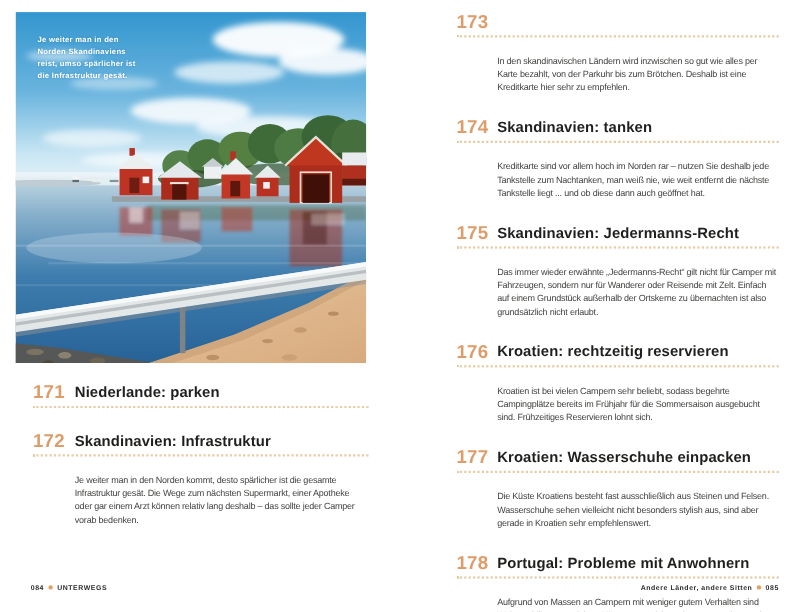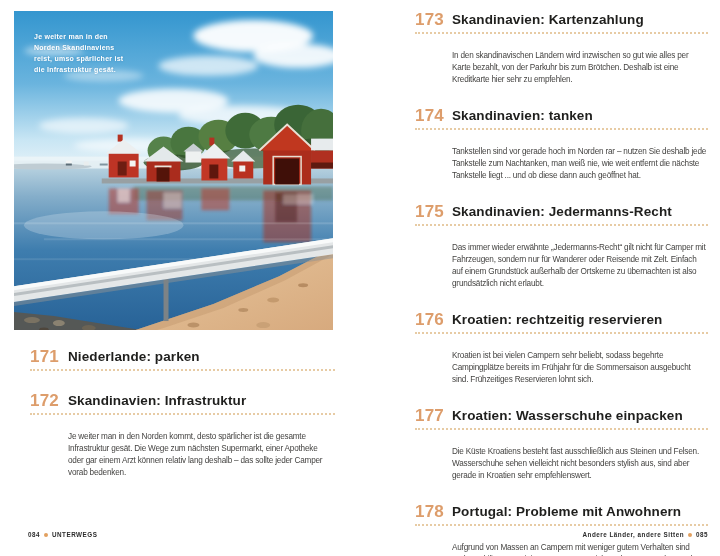--- a/index.html
+++ b/index.html
@@ -207,32 +207,31 @@
   </div>
 
   <div class="footer footer-left">
     <span>084</span><span class="footer-dot"></span><span>UNTERWEGS</span>
   </div>
 
   <div class="tips tips-right">
     <section class="tip">
       <div class="tip-head">
         <span class="tip-num">173</span>
-        <h2 class="tip-title">Skandinavien: Kartenzahlung</h2>
       </div>
       <div class="tip-rule"></div>
       <p class="tip-body">In den skandinavischen Ländern wird inzwischen so gut wie alles per Karte bezahlt, von der Parkuhr bis zum Brötchen. Deshalb ist eine Kreditkarte hier sehr zu empfehlen.</p>
     </section>
     <section class="tip">
       <div class="tip-head">
         <span class="tip-num">174</span>
         <h2 class="tip-title">Skandinavien: tanken</h2>
       </div>
       <div class="tip-rule"></div>
-      <p class="tip-body">Tankstellen sind vor gerade hoch im Norden rar – nutzen Sie deshalb jede Tankstelle zum Nachtanken, man weiß nie, wie weit entfernt die nächste Tankstelle liegt ... und ob diese dann auch geöffnet hat.</p>
+      <p class="tip-body">Kreditkarte sind vor allem hoch im Norden rar – nutzen Sie deshalb jede Tankstelle zum Nachtanken, man weiß nie, wie weit entfernt die nächste Tankstelle liegt ... und ob diese dann auch geöffnet hat.</p>
     </section>
     <section class="tip">
       <div class="tip-head">
         <span class="tip-num">175</span>
         <h2 class="tip-title">Skandinavien: Jedermanns-Recht</h2>
       </div>
       <div class="tip-rule"></div>
       <p class="tip-body">Das immer wieder erwähnte „Jedermanns-Recht“ gilt nicht für Camper mit Fahrzeugen, sondern nur für Wanderer oder Reisende mit Zelt. Einfach auf einem Grundstück außerhalb der Ortskerne zu übernachten ist also grundsätzlich nicht erlaubt.</p>
     </section>
     <section class="tip">

